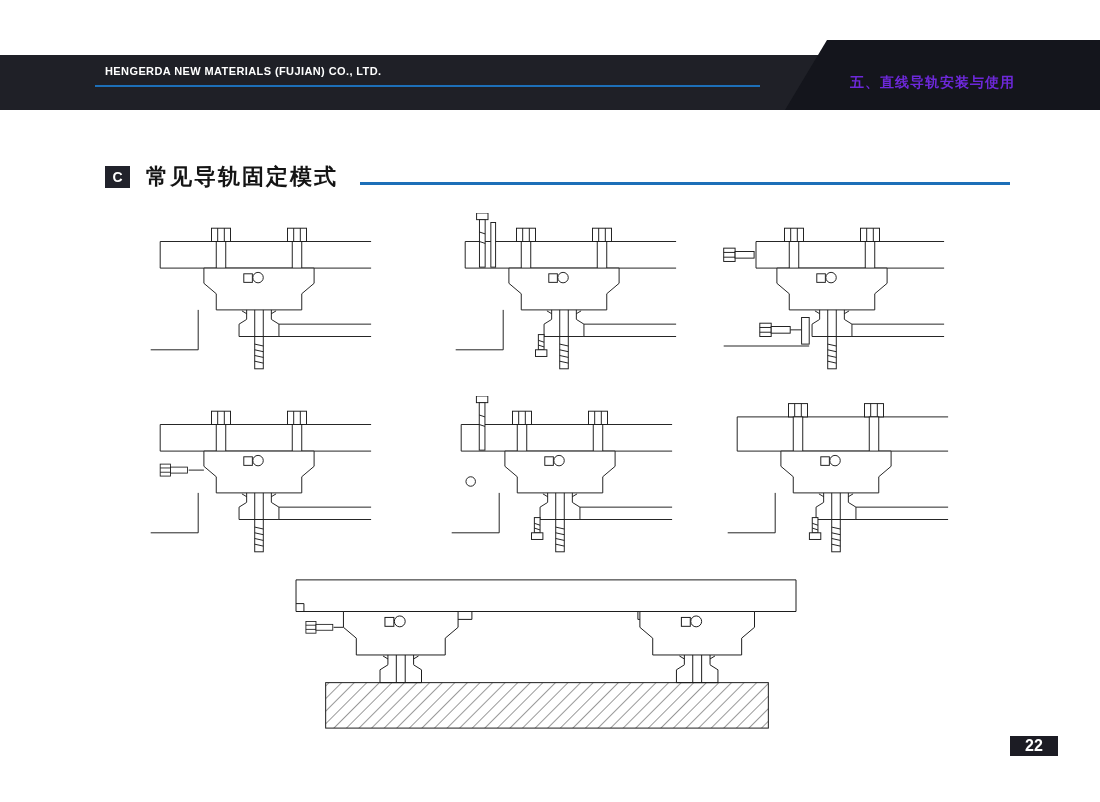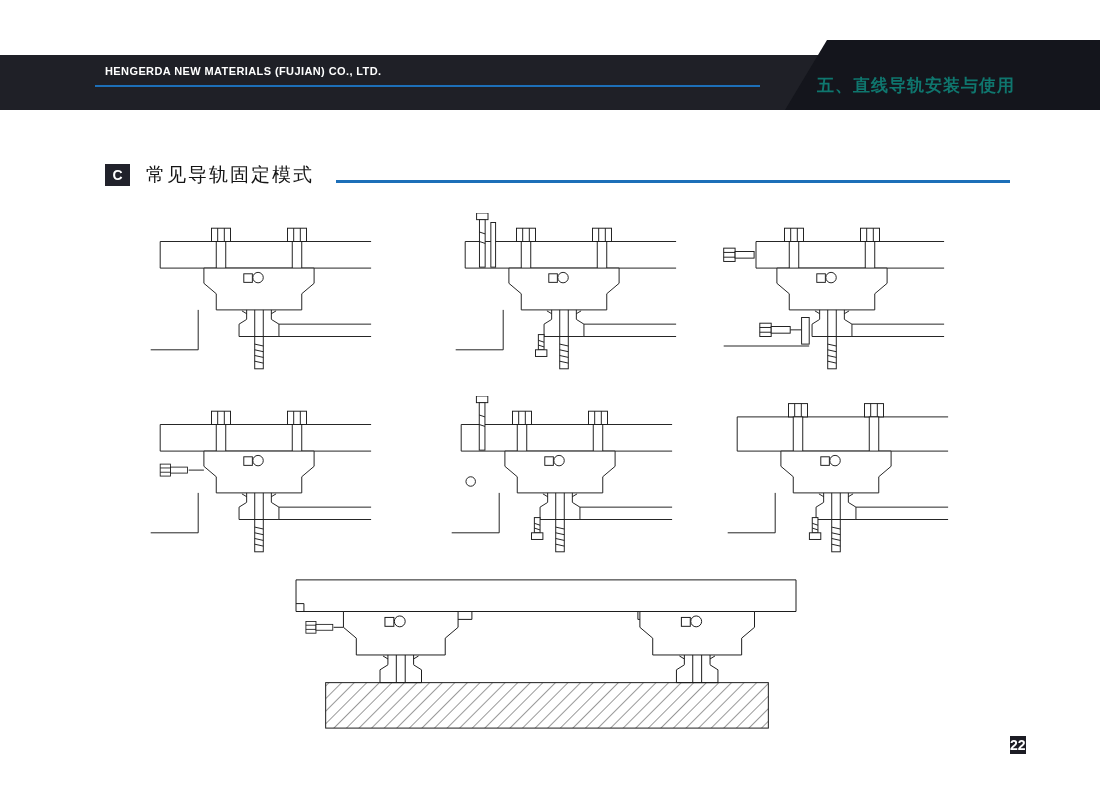--- a/index.html
+++ b/index.html
@@ -13,46 +13,46 @@
 
   
   .header-band{position:absolute;left:0;top:55px;width:1100px;height:55px;background:var(--header-dark);}
   .company{position:absolute;left:105px;top:65px;color:#fff;font-size:11px;font-weight:bold;letter-spacing:.4px;}
   .header-accent-line{position:absolute;left:95px;top:85px;width:665px;height:2px;background:var(--accent);}
   .header-right-block{
     position:absolute;right:0;top:40px;width:315px;height:70px;background:var(--header-darker);
     clip-path:polygon(42px 0,100% 0,100% 100%,0 100%);
   }
   .header-section-title{
-    position:absolute;right:85px;top:74px;color:#0f766e;font-size:17px;font-weight:bold;letter-spacing:1px;
+    position:absolute;right:85px;top:74px;color:#6d28d9;font-size:14px;font-weight:bold;letter-spacing:1px;
   }
 
   
   .section-row{position:absolute;left:105px;top:162px;width:905px;display:flex;align-items:center;}
   .c-box{
     width:25px;height:22px;background:#21222b;color:#fff;font-size:14px;font-weight:bold;
     display:flex;align-items:center;justify-content:center;flex:0 0 auto;
   }
-  .section-title{font-size:19px;font-weight:normal;color:#141414;letter-spacing:2px;margin-left:16px;white-space:nowrap;}
+  .section-title{font-size:22px;font-weight:bold;color:#141414;letter-spacing:2px;margin-left:16px;white-space:nowrap;}
   .section-line{flex:1;height:3px;background:var(--accent);margin-left:22px;margin-top:12px;}
 
   
   .diag{position:absolute;}
   .d1{left:145px;top:213px;}
   .d2{left:450px;top:213px;}
   .d3{left:718px;top:213px;}
   .d4{left:145px;top:396px;}
   .d5{left:446px;top:396px;}
   .d6{left:722px;top:396px;}
   .d7{left:288px;top:570px;}
 
   
   .page-num{
     position:absolute;left:1010px;top:736px;background:#1c1c24;color:#fff;
-    font-size:14px;font-weight:bold;padding:2px 0;line-height:1;
+    font-size:16px;font-weight:bold;padding:2px 15px;line-height:1;
   }
 </style>
 </head>
 <body style="--accent: #1d6fb8; --header-dark: #1f2027; --header-darker: #14151c;">
 
 <svg width="0" height="0" style="position:absolute" aria-hidden="true">
   <defs>
     <pattern id="hatch" width="9" height="9" patternUnits="userSpaceOnUse" patternTransform="rotate(45)">
       <line x1="0" y1="0" x2="0" y2="9" stroke="#333" stroke-width="1"></line>
     </pattern>

